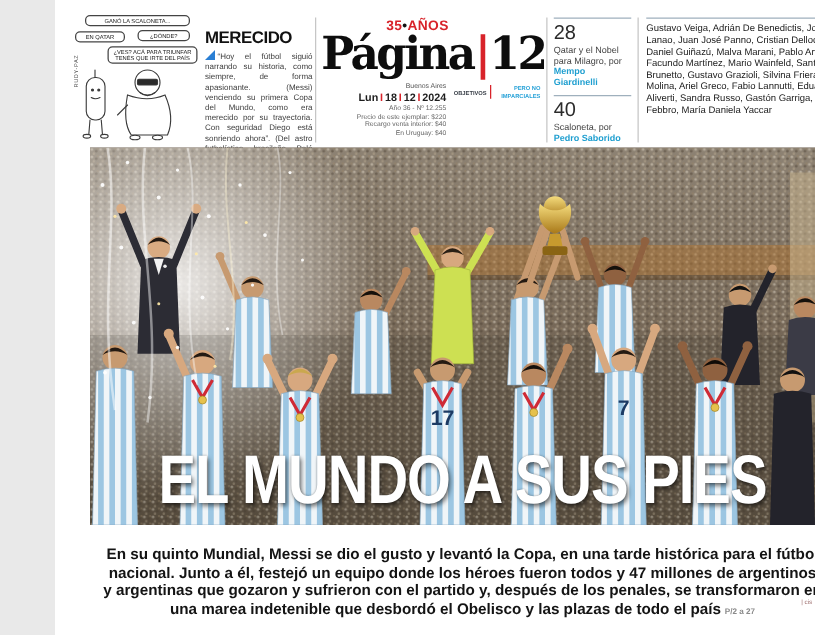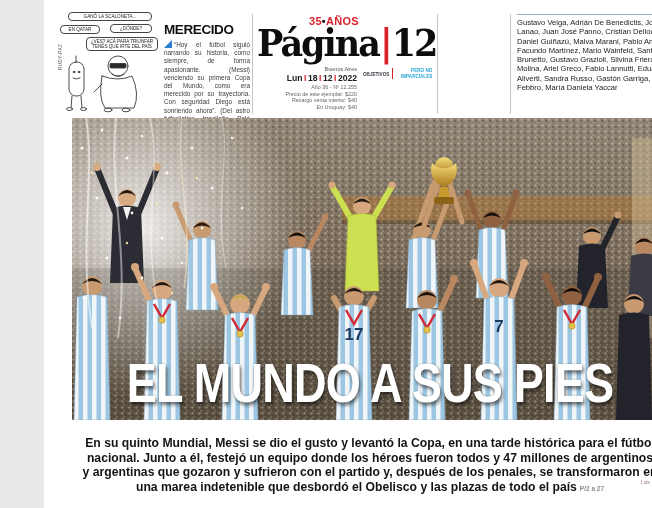--- a/index.html
+++ b/index.html
@@ -110,37 +110,51 @@
     <p><span class="tri"></span><span>“Hoy el fútbol siguió narrando su historia, como siempre, de forma apasionante. (Messi) venciendo su primera Copa del Mundo, como era merecido por su trayectoria. Con seguridad Diego está sonriendo ahora”. (Del astro futbolístico brasileño Pelé desde el hospital en San Pablo donde está internado hace casi tres semanas.)</span></p>
   </div>
 
   <div class="vdiv" style="left:208px;"></div>
 
   <div id="masthead">
     <div id="anniv"><span>35</span><span class="dot">•</span><span>AÑOS</span></div>
     <div id="logo"><span>Página</span><span class="pipe">|</span><span>12</span></div>
     <div id="issue">
       <div class="city">Buenos Aires</div>
-      <div class="date"><span>Lun</span><span class="sep">I</span><span>18</span><span class="sep">I</span><span>12</span><span class="sep">I</span><span>2022</span></div>
+      <div class="date"><span>Lun</span><span class="sep">I</span><span>18</span><span class="sep">I</span><span>12</span><span class="sep">I</span><span>2024</span></div>
       <div class="fine">Año 36 - Nº 12.255</div>
       <div class="fine">Precio de este ejemplar: $220</div>
       <div class="fine">Recargo venta interior: $40</div>
       <div class="fine">En Uruguay: $40</div>
     </div>
     <div id="am750">
       <div class="slogans">
         <div class="obj">OBJETIVOS</div>
         <div class="redline"></div>
         <div class="imp">PERO NO IMPARCIALES</div>
       </div>
     </div>
   </div>
 
   <div class="vdiv" style="left:393px;"></div>
 
+  <div id="toc">
+    <div class="toc-item">
+      <div class="toc-rule"></div>
+      <div class="toc-num">28</div>
+      <div class="toc-txt">Qatar y el Nobel para Milagro, por</div>
+      <div class="toc-author">Mempo Giardinelli</div>
+    </div>
+    <div class="toc-item">
+      <div class="toc-rule"></div>
+      <div class="toc-num">40</div>
+      <div class="toc-txt">Scaloneta, por</div>
+      <div class="toc-author">Pedro Saborido</div>
+    </div>
+  </div>
 
   <div class="vdiv" style="left:466px;"></div>
 
   <div id="escriben">
     <div class="rule"></div>
     <div class="names">Gustavo Veiga, Adrián De Benedictis, José Luis Lanao, Juan José Panno, Cristian Dellocchio, Daniel Guiñazú, Malva Marani, Pablo Amalfitano, Facundo Martínez, Mario Wainfeld, Santiago Brunetto, Gustavo Grazioli, Silvina Friera, Melisa Molina, Ariel Greco, Fabio Lannutti, Eduardo Aliverti, Sandra Russo, Gastón Garriga, Eduardo Febbro, María Daniela Yaccar</div>
   </div>
 
   <div id="photo">
     <svg width="596" height="302" viewBox="0 0 596 302">

